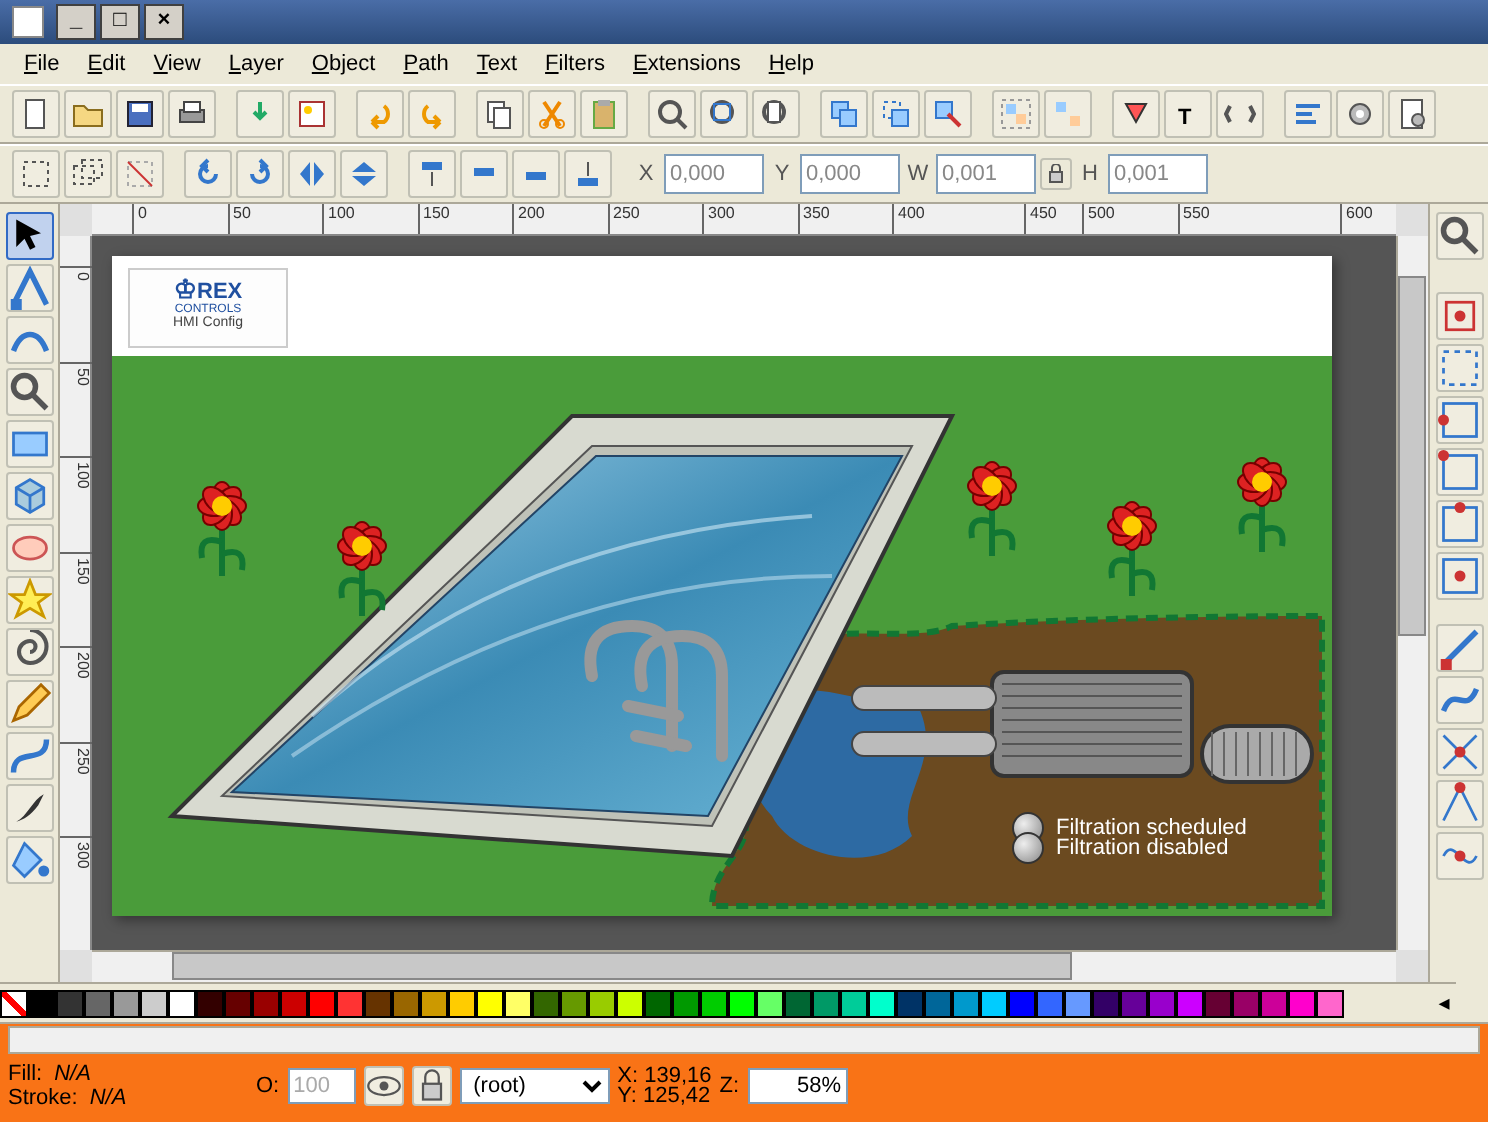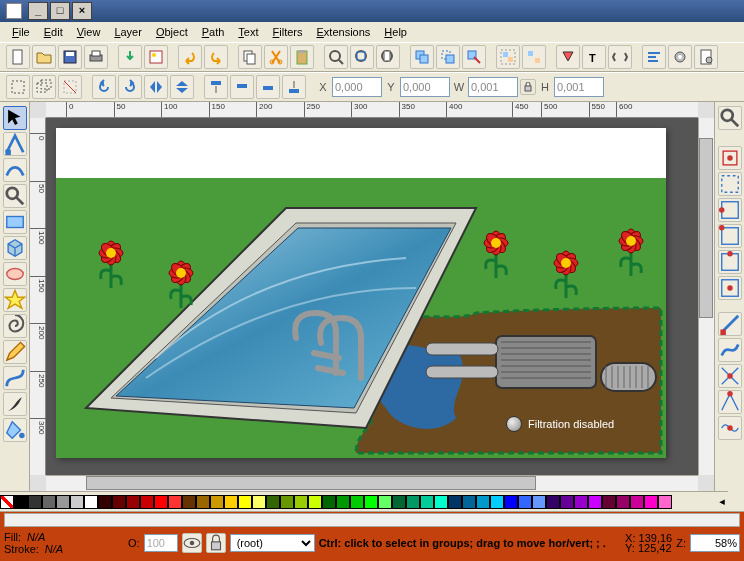--- a/index.html
+++ b/index.html
@@ -33,21 +33,21 @@
 .scrollbar-v{position:absolute;top:16px;right:0;bottom:16px;width:16px;background:#f0f0f0;border-left:1px solid #aca899}
 .scrollbar-h{position:absolute;bottom:0;left:16px;right:16px;height:16px;background:#f0f0f0;border-top:1px solid #aca899}
 .thumb{background:#c8c8c8;border:1px solid #888}
 .scrollbar-v .thumb{width:14px;height:180px;margin:20px 0}
 .scrollbar-h .thumb{height:14px;width:450px;margin:0 40px}
 .snapbar{width:30px;background:#ece9d8;border-left:1px solid #aca899;display:flex;flex-direction:column;align-items:center;padding-top:4px;gap:2px}
 .palette{position:absolute;bottom:50px;left:0;right:16px;height:20px;display:flex;align-items:center;background:#ece9d8;border-top:1px solid #aca899}
 .swatch{width:14px;height:14px;border:1px solid #000;flex:0 0 14px}
 .noswatch{width:14px;height:14px;background:#fff;border:1px solid #000;position:relative}
 .noswatch::after{content:"";position:absolute;inset:0;background:linear-gradient(45deg,transparent 40%,red 40%,red 60%,transparent 60%)}
-.statusbar{position:absolute;bottom:0;left:0;right:0;height:50px;background:#c2410c;border-top:1px solid #aca899}
+.statusbar{position:absolute;bottom:0;left:0;right:0;height:50px;background:#f97316;border-top:1px solid #aca899}
 .status-r1{height:16px;display:flex;align-items:center;padding:0 4px;gap:4px}
 .status-r2{height:30px;display:flex;align-items:center;padding:0 4px;gap:4px}
 .fillstroke{width:120px;font-size:10px;line-height:12px}
 .fillstroke .row{display:flex;gap:6px}
 .status-sel{width:50px;height:18px;border:1px solid #7f9db9;background:#fff;padding:0 2px}
 .hint{flex:1;font-size:10px;white-space:nowrap;overflow:hidden}
 .zbox{width:50px;height:18px;border:1px solid #7f9db9;background:#fff;text-align:right;padding:0 2px}
 .coords{font-size:9px;line-height:10px}
 .green{background:#4a9c3a}
 .logo-box{position:absolute;top:6px;left:8px;width:80px;height:40px;background:#fdfdfd;border:1px solid #ccc;text-align:center;padding:2px}
@@ -400,36 +400,41 @@
         <div class="tick" style="left: 115px;">100</div>
         <div class="tick" style="left: 162.5px;">150</div>
         <div class="tick" style="left: 210px;">200</div>
         <div class="tick" style="left: 257.5px;">250</div>
         <div class="tick" style="left: 305px;">300</div>
         <div class="tick" style="left: 352.5px;">350</div>
         <div class="tick" style="left: 400px;">400</div>
         <div class="tick" style="left: 466px;">450</div>
         <div class="tick" style="left: 495px;">500</div>
         <div class="tick" style="left: 542.5px;">550</div>
-        <div class="tick" style="left: 570px;">600</div>
+        <div class="tick" style="left: 624px;">600</div>
       </div>
     <div class="ruler-v" id="rulerv">
         <div class="tick" style="top: 15px;">0</div>
         <div class="tick" style="top: 62.5px;">50</div>
         <div class="tick" style="top: 110px;">100</div>
         <div class="tick" style="top: 157.5px;">150</div>
         <div class="tick" style="top: 205px;">200</div>
         <div class="tick" style="top: 252.5px;">250</div>
         <div class="tick" style="top: 300px;">300</div>
       </div>
     <div class="canvas">
       <div class="page">
 
         <div class="green" style="position:absolute;top:50px;left:0;width:100%;height:280px"></div>
 
+        <div class="logo-box">
+          <div class="brand">♔<span>REX</span></div>
+          <div style="font-size:6px;color:#2050a0">CONTROLS</div>
+          <div class="sub">HMI Config</div>
+        </div>
 
         <svg style="position:absolute;top:50px;left:0" width="610" height="280">
 
           <path d="M330 150 C350 130 400 145 420 135 C500 130 590 130 605 130 L605 275 L300 275 C300 250 330 245 310 220 C300 195 350 175 330 150 Z" fill="#6b4a20" stroke="#173" stroke-width="3" stroke-dasharray="6 4"></path>
 
           <path d="M330 170 C360 160 380 180 400 170 C420 200 390 220 400 240 C380 260 340 250 330 230 C310 210 330 190 330 170 Z" fill="#2d6aa3"></path>
 
           <polygon points="30,230 230,30 420,30 310,250" fill="#d8dad0" stroke="#333" stroke-width="2"></polygon>
           <polygon points="55,220 240,45 400,45 300,235" fill="#bfc2b8" stroke="#555"></polygon>
 
@@ -496,20 +501,24 @@
                 </g>
                 <circle r="5" fill="#fc0"></circle>
               </g>
             </g>
           <use href="#flower1" x="70" y="20"></use>
           <use href="#flower1" x="385" y="-10"></use>
           <use href="#flower1" x="455" y="10"></use>
           <use href="#flower1" x="520" y="-12"></use>
         </svg>
 
+        <div class="led-row" style="top:278px;left:450px">
+            <div class="led"></div>
+            <span>Filtration scheduled</span>
+          </div>
         <div class="led-row" style="top:288px;left:450px">
             <div class="led"></div>
             <span>Filtration disabled</span>
           </div>
       </div>
     </div>
     <div class="scrollbar-v">
         <div class="thumb"></div>
       </div>
     <div class="scrollbar-h">
@@ -669,22 +678,21 @@
           <ellipse cx="8" cy="8" rx="7" ry="4" fill="none" stroke="#555"></ellipse>
           <circle cx="8" cy="8" r="2" fill="#555"></circle>
         </svg>
       </div>
     <div class="tool" style="width:20px;height:20px">
         <svg viewBox="0 0 16 16">
           <rect x="4" y="7" width="8" height="7" fill="#ccc" stroke="#555"></rect>
           <path d="M5 7V4a3 3 0 0 1 6 0v3" fill="none" stroke="#555"></path>
         </svg>
       </div>
-    <select class="status-sel" style="width:85px"><option>(root)</option></select>
-    <div class="hint"><b textcontent="Ctrl: click to select in groups; drag to move hor/vert; ; .">Ctrl: click to select in groups; drag to move hor/vert; ; .</b></div>
+    <select class="status-sel" style="width:75px"><option>(root)</option></select>
     <div class="coords">
       <div><span>X:</span> <span>139,16</span></div>
       <div><span>Y:</span> <span>125,42</span></div>
     </div>
     <span>Z:</span>
     <input class="zbox" value="58%" style="">
   </div>
 </div>
 
 </body></html>

